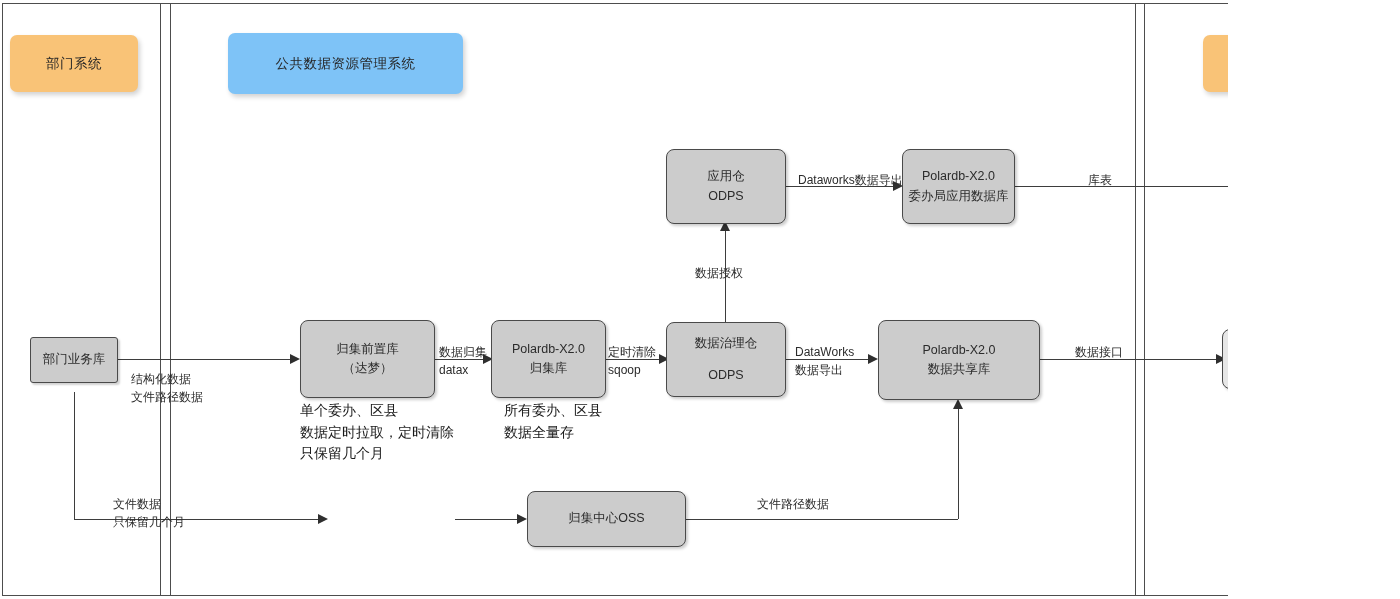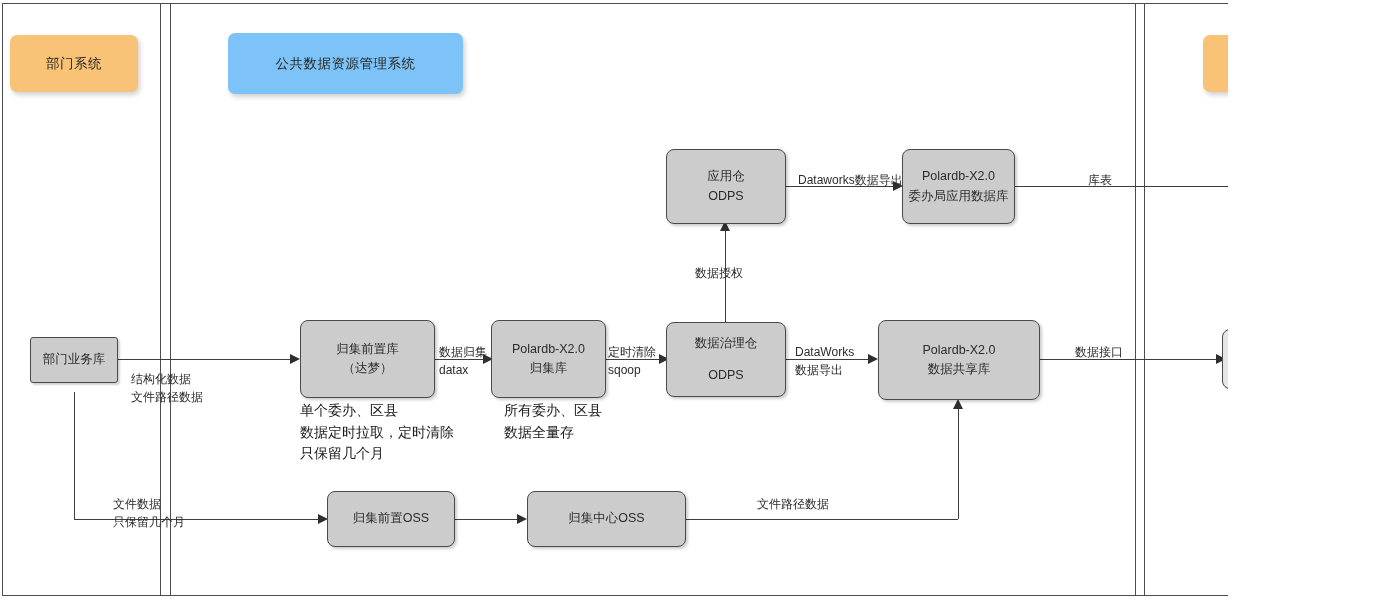--- a/index.html
+++ b/index.html
@@ -195,23 +195,20 @@
   <div class="node" style="left:902px; top:149px; width:113px; height:75px;">
     <span>Polardb-X2.0</span>
     <span class="l2">委办局应用数据库</span>
   </div>
 
   <div class="node" style="left:878px; top:320px; width:162px; height:80px;">
     <span>Polardb-X2.0</span>
     <span class="l2">数据共享库</span>
   </div>
 
-  <div class="node" style="left:327px; top:491px; width:128px; height:56px;">
-    <span>归集前置OSS</span>
-  </div>
 
   <div class="node light" style="left:1222px; top:329px; width:152px; height:60px;">
     <span>委办应用</span>
   </div>
 
   <div class="node" style="left:527px; top:491px; width:159px; height:56px;">
     <span>归集中心OSS</span>
   </div>
 
   <div class="elabel" style="left:131px; top:342px;margin-top:28px;">

